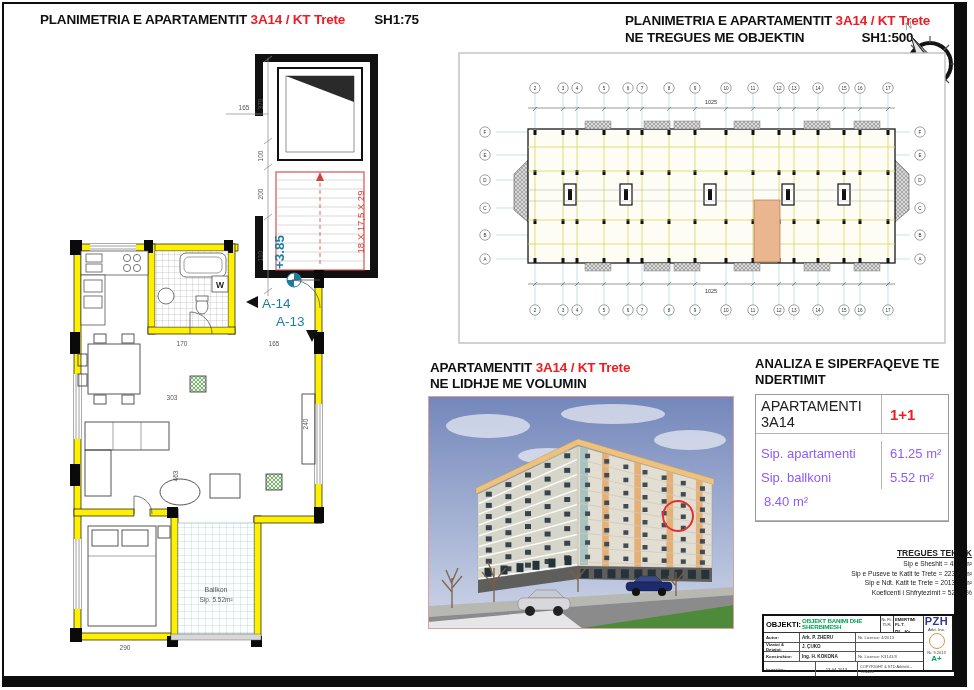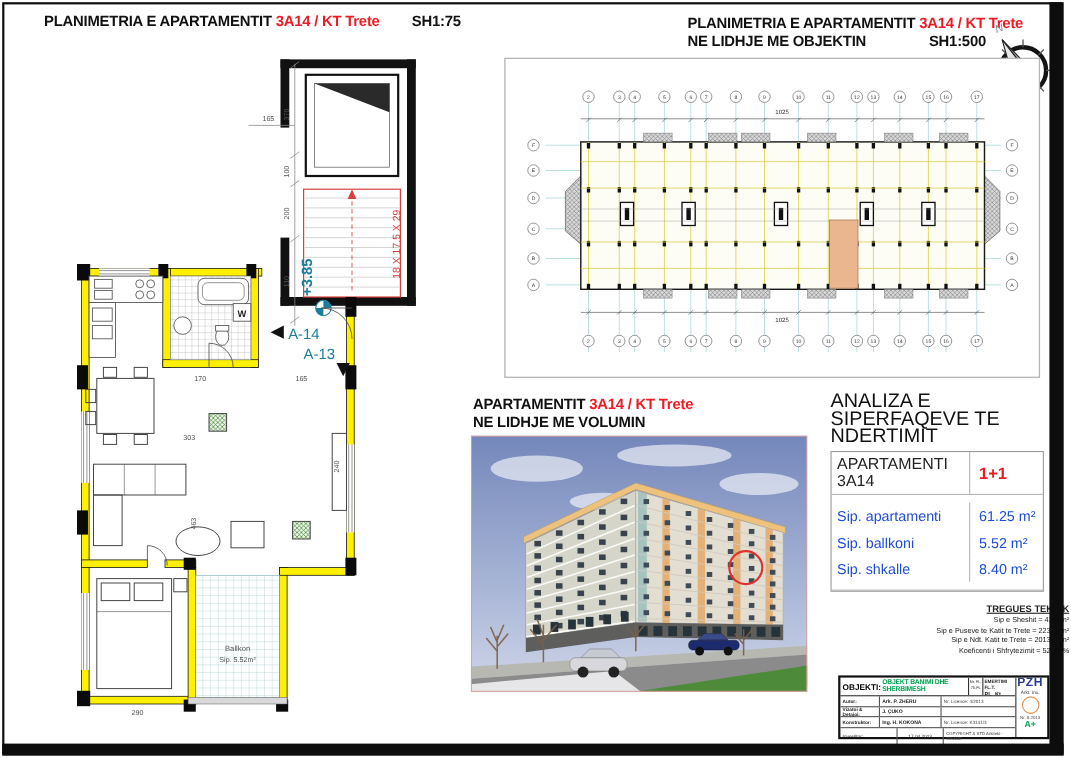--- a/index.html
+++ b/index.html
@@ -5,27 +5,27 @@
   html,body{margin:0;padding:0;background:#dcdcdc;font-family:"Liberation Sans",sans-serif;}
   .sheet{position:relative;width:974px;height:690px;background:#fff;overflow:hidden;}
   .frame{position:absolute;left:2px;top:2px;width:960px;height:680px;border:2px solid #0d0d0d;pointer-events:none;}
   .band-right{position:absolute;left:954px;top:2px;width:13px;height:684px;background:#0d0d0d;}
   .band-bottom{position:absolute;left:2px;top:676px;width:965px;height:11px;background:#0d0d0d;}
   .ttl{position:absolute;font-weight:bold;font-size:13.5px;letter-spacing:-0.2px;color:#111;white-space:nowrap;}
   .red{color:#ed1c24;}
   .gap{display:inline-block;width:22px;}
   
   .analysis{position:absolute;left:755px;top:356px;width:194px;}
-  .an-head{font-weight:normal;font-size:18px;color:#111;line-height:16px;margin-bottom:6px;}
+  .an-head{font-weight:bold;font-size:13px;color:#111;line-height:16px;margin-bottom:6px;}
   .an-box{border:1.5px solid #9a9a9a;background:#fff;}
   .an-r1{display:flex;align-items:center;height:38px;border-bottom:1px solid #b5b5b5;}
   .an-apt{width:120px;padding-left:5px;font-size:14.5px;color:#222;border-right:1px solid #b5b5b5;height:100%;display:flex;align-items:center;}
   .an-type{flex:1;text-align:left;padding-left:8px;font-size:15px;font-weight:bold;color:#ed1c24;}
   .an-body{border-bottom:1px solid #b5b5b5;padding:7px 0;}
-  .an-row{display:flex;height:24px;align-items:center;font-size:13px;color:#1d4ed8;}
+  .an-row{display:flex;height:24px;align-items:center;font-size:13px;color:#8b5cf6;}
   .an-lab{width:120px;padding-left:5px;border-right:1px solid #b5b5b5;height:100%;display:flex;align-items:center;}
   .an-val{flex:1;padding-left:8px;}
   .an-tot{display:flex;align-items:center;height:36px;}
   .an-tlab{width:120px;padding-left:5px;font-size:15px;color:#111;border-right:1px solid #b5b5b5;height:100%;display:flex;align-items:center;}
   .an-tval{flex:1;padding-left:8px;font-size:15px;font-weight:bold;color:#ed1c24;}
   
   .tregues{position:absolute;left:800px;top:548px;width:172px;text-align:right;color:#222;}
   .tg-h{font-size:8.5px;font-weight:bold;text-decoration:underline;margin-bottom:1px;}
   .tg-l{font-size:6.6px;line-height:9.5px;white-space:nowrap;}
   
@@ -62,21 +62,21 @@
   <div class="ttl" style="left:40px;top:12px;">
     <span>PLANIMETRIA E APARTAMENTIT</span>
     <span class="red">3A14 / KT Trete</span>
     <span class="gap"></span>
     <span>SH1:75</span>
   </div>
 
   <div class="ttl" style="left:625px;top:12px;line-height:17px;">
     <span>PLANIMETRIA E APARTAMENTIT</span>
     <span class="red">3A14 / KT Trete</span><br>
-    <span>NE LIDHJE ME OBJEKTIN</span>
+    <span>NE TREGUES ME OBJEKTIN</span>
     <span class="gap" style="width:50px;"></span>
     <span>SH1:500</span>
   </div>
 
   <div class="ttl" style="left:430px;top:360px;line-height:16px;">
     <span>APARTAMENTIT</span>
     <span class="red">3A14 / KT Trete</span><br>
     <span>NE LIDHJE ME VOLUMIN</span>
   </div>
 
@@ -775,21 +775,20 @@
       <div class="an-body">
         <div class="an-row">
           <div class="an-lab">Sip. apartamenti</div>
           <div class="an-val">61.25 m²</div>
         </div>
         <div class="an-row">
           <div class="an-lab">Sip. ballkoni</div>
           <div class="an-val">5.52 m²</div>
         </div>
         <div class="an-row">
-          <div class="an-lab">Sip. shkalle</div>
           <div class="an-val">8.40 m²</div>
         </div>
       </div>
     </div>
   </div>
 
   <div class="tregues">
     <div class="tg-h">TREGUES TEKNIK</div>
     <div class="tg-l">Sip e Sheshit = 4305m²</div>
     <div class="tg-l">Sip e Puseve te Katit te Trete = 223.15m²</div>

